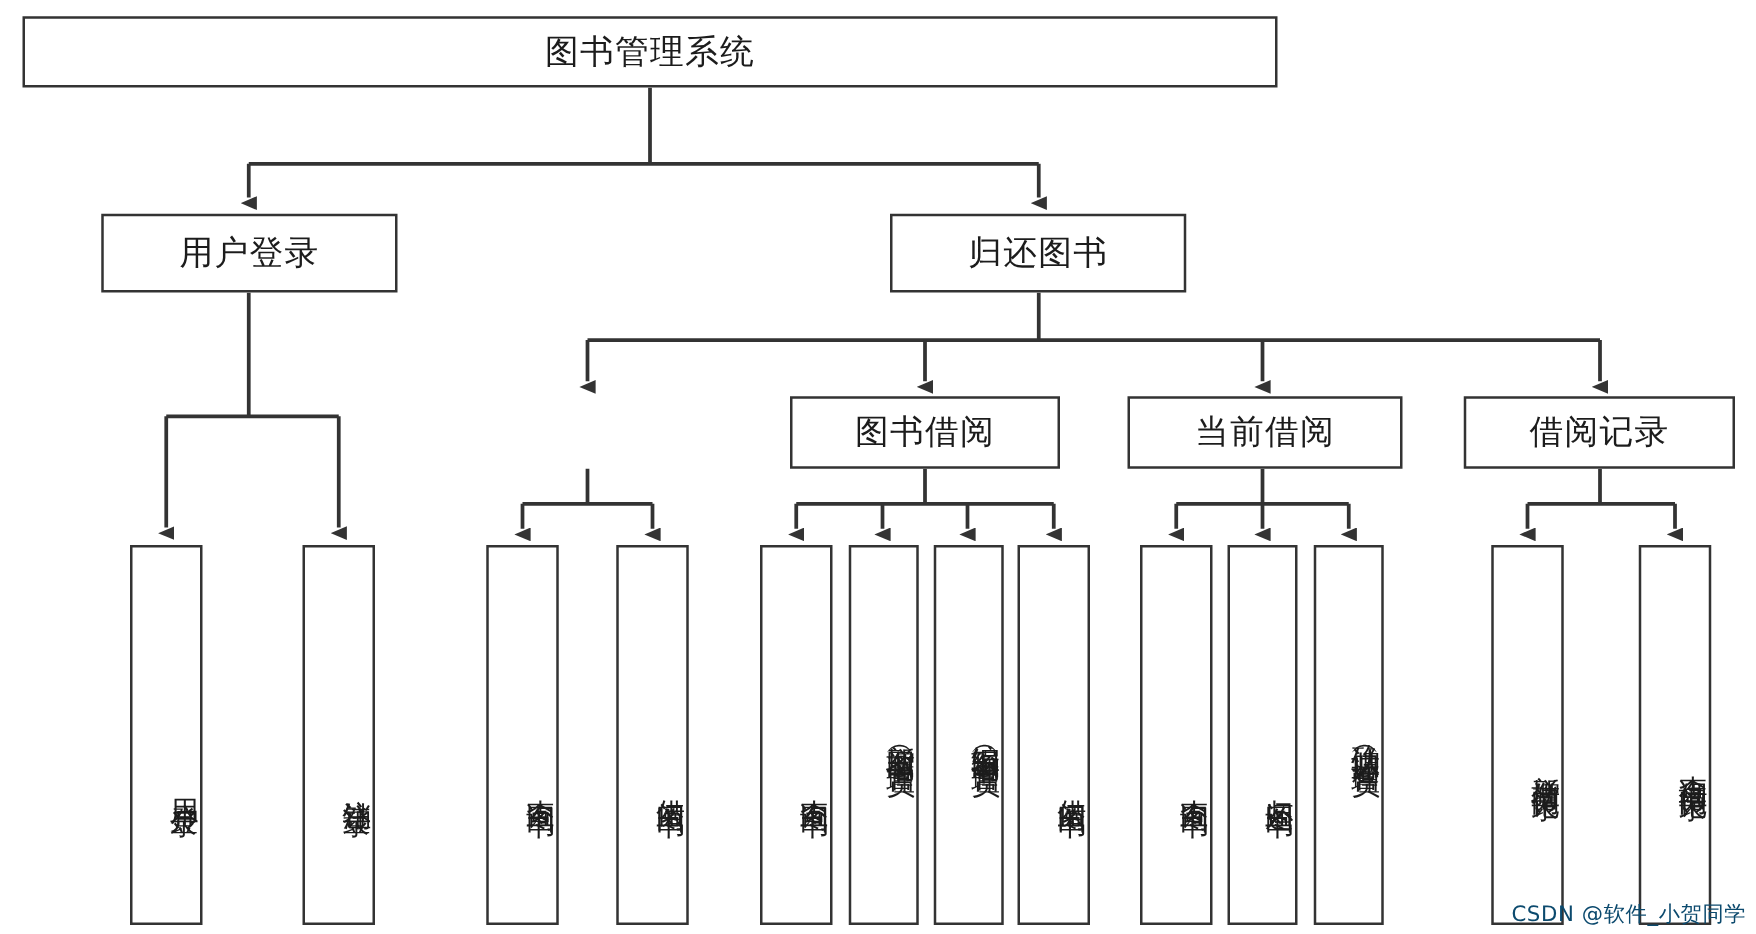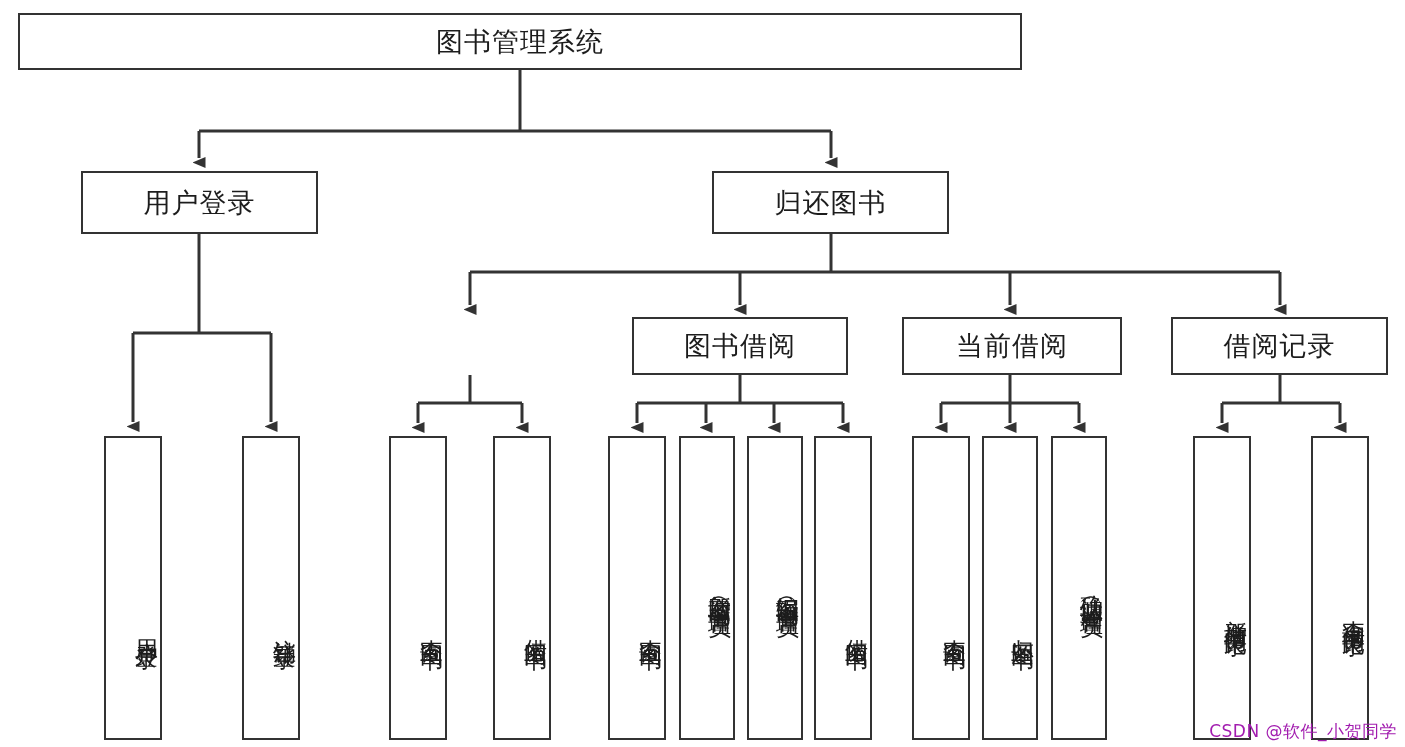--- a/index.html
+++ b/index.html
@@ -56,21 +56,21 @@
     padding-top: 4px;
   }
   .node-label {
     display: block;
   }
   .watermark {
     position: absolute;
     right: 8px;
     bottom: 4px;
     font-size: 17px;
-    color: #a21caf;
+    color: #0c4a6e;
     letter-spacing: 0.5px;
     white-space: nowrap;
     font-family: "DejaVu Sans", "Liberation Sans", sans-serif;
   }
 </style>
 </head>
 <body>
 
 <div id="canvas">
 

